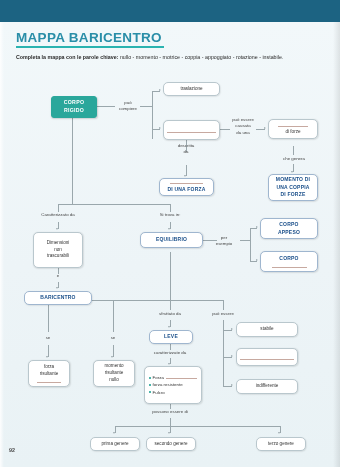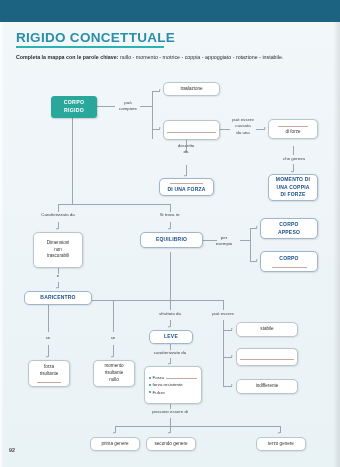--- a/index.html
+++ b/index.html
@@ -114,21 +114,21 @@
 </head>
 <body>
 
 <div id="page">
 
   <div class="top-banner"></div>
   <div class="page-body"></div>
   <div class="sheet-edge"></div>
   <div class="side-shadow"></div>
 
-  <div class="title">RIGIDO CONCETTUALE</div>
+  <div class="title">MAPPA BARICENTRO</div>
   <div class="title-rule"></div>
 
   <div class="instructions">
     <b>Completa la mappa con le parole chiave:</b><span> nullo - momento - motrice - coppia - appoggiato - rotazione - instabile.</span>
   </div>
 
   <div class="ln lnh" style="left:97px; top:106px; width:18px;"></div>
   <div class="ln lnh" style="left:140px; top:106px; width:12px;"></div>
   <div class="ln lnv" style="left:152px; top:91px; height:48px;"></div>
   <div class="ln lnh" style="left:152px; top:91px; width:8px;"></div>

